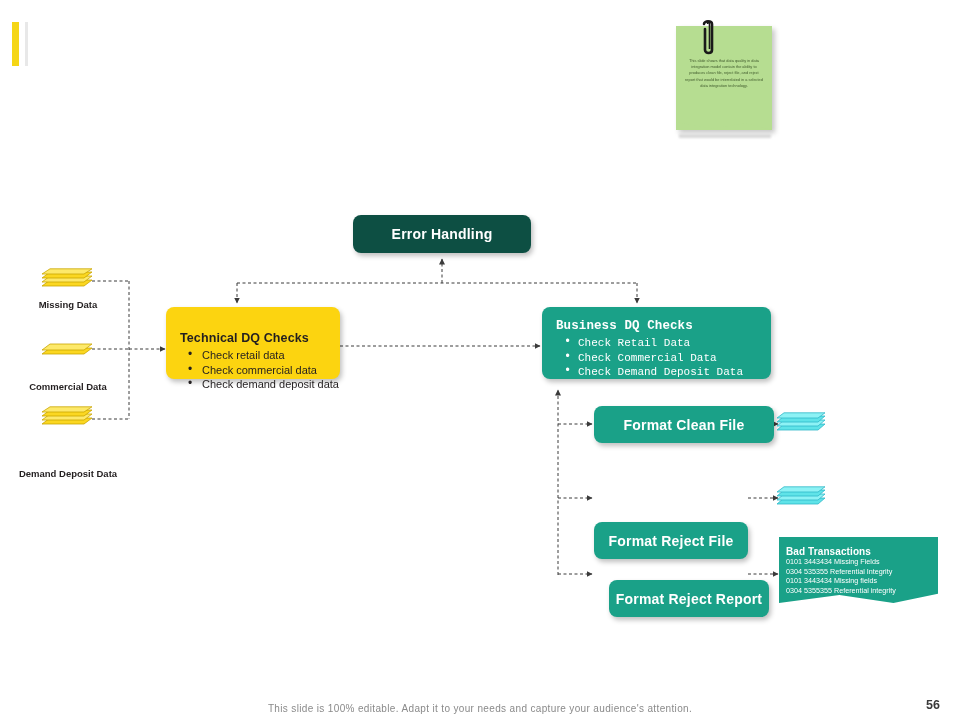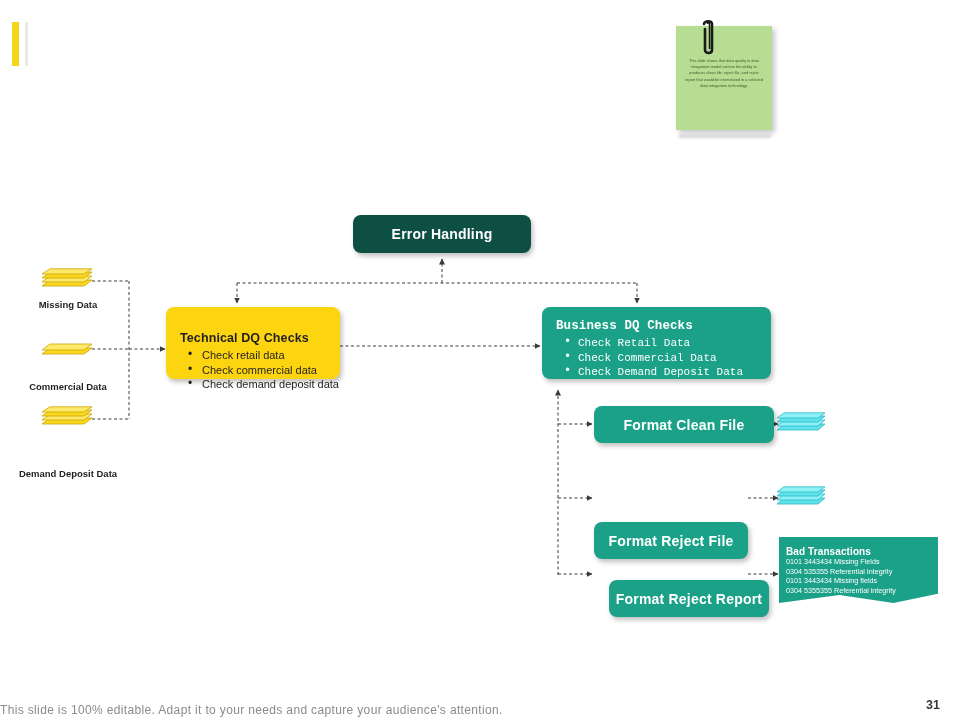--- a/index.html
+++ b/index.html
@@ -191,21 +191,22 @@
     left: 0; top: 0;
     width: 960px; height: 720px;
     pointer-events: none;
   }
 
   
   #footer-note {
     position: absolute;
     left: 0; top: 703px;
     width: 960px;
-    font-size: 12px;
+    text-align: center;
+    font-size: 10px;
     color: #8a8a8a;
     letter-spacing: 0.35px;
   }
   #page-number {
     position: absolute;
     left: 926px; top: 698px;
     font-size: 12.5px;
     font-weight: bold;
     color: #3a3a3a;
   }
@@ -354,13 +355,13 @@
 <div id="bad-transactions"></div>
 <div id="bad-transactions-title">Bad Transactions</div>
 <div id="bad-transactions-lines">
   <div>0101 3443434 Missing Fields</div>
   <div>0304 535355 Referential Integrity</div>
   <div>0101 3443434 Missing fields</div>
   <div>0304 5355355 Referential integrity</div>
 </div>
 
 <div id="footer-note">This slide is 100% editable. Adapt it to your needs and capture your audience's attention.</div>
-<div id="page-number">31</div>
+<div id="page-number">56</div>
 
 </body></html>

